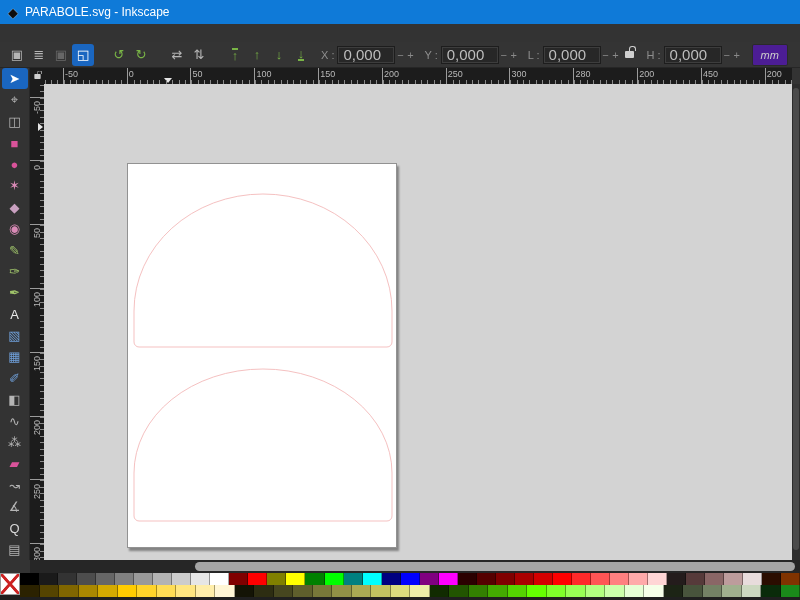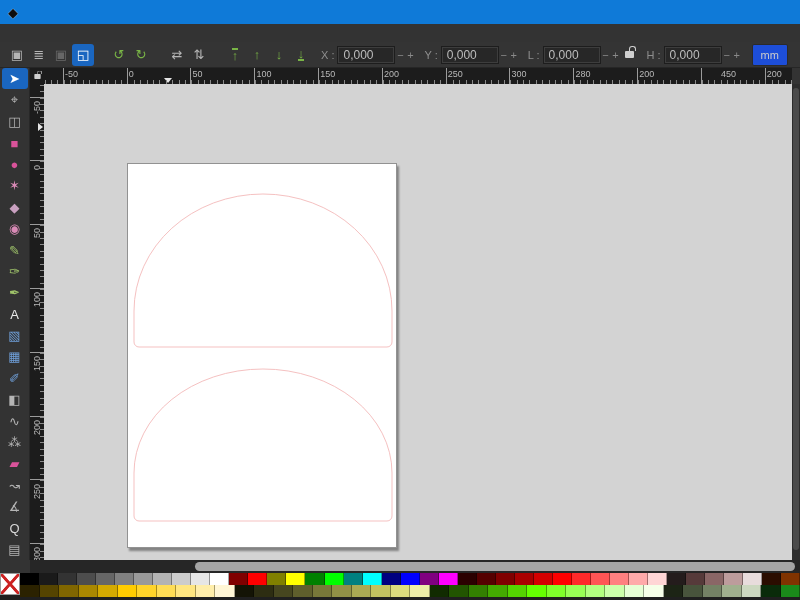--- a/index.html
+++ b/index.html
@@ -27,28 +27,28 @@
         font-size:13px;color:#b5b5b5;border-radius:3px;}
   .cbtn.gap{margin-left:14px;}
   .cbtn.active{background:#1a66c0;color:#ffffff;}
   .cbtn.disabled{opacity:.4;}
   .cbtn.green{color:#79b446;}
   .cbtn .bar-top{border-top:2px solid #79b446;line-height:11px;}
   .cbtn .bar-bottom{border-bottom:2px solid #79b446;line-height:11px;}
   .field-group{display:flex;align-items:center;margin-left:9px;}
   .field-label{font-size:11px;color:#8f8f8f;margin-right:3px;white-space:nowrap;}
   .field-box{width:58px;height:18px;background:#272727;border:1px solid #1d1d1d;
-             box-shadow:inset 0 0 0 1px #3d3d3d;color:#bdbdbd;font-size:12px;
+             box-shadow:inset 0 0 0 1px #3d3d3d;color:#bdbdbd;font-size:15px;
              display:flex;align-items:center;padding-left:5px;box-sizing:border-box;}
   .spin{font-size:11px;color:#8a8a8a;width:10px;text-align:center;}
   .padlock{position:relative;width:9px;height:7px;background:#cfcfcf;border-radius:1px;margin:0 4px;}
   .padlock::before{content:"";position:absolute;left:4px;top:-5px;width:5px;height:4px;
                    border:1.5px solid #cfcfcf;border-bottom:none;border-radius:3px 3px 0 0;}
-  #unit-btn{margin-left:10px;height:20px;padding:0 8px;background:#1d4ed8;border:1px solid #2a2a2a;
-            color:#cccccc;font-size:11px;display:flex;align-items:center;border-radius:2px;}
+  #unit-btn{margin-left:10px;height:20px;padding:0 8px;background:#4c1d95;border:1px solid #2a2a2a;
+            color:#cccccc;font-size:11px;display:flex;align-items:center;border-radius:2px;font-style:italic;}
 
   
   #toolbox{position:absolute;left:0;top:68px;width:30px;height:492px;background:#333333;
            border-right:1px solid #272727;display:flex;flex-direction:column;align-items:center;box-sizing:border-box;}
   .tool{width:26px;height:21px;margin-top:0.4px;display:flex;align-items:center;justify-content:center;
         font-size:13px;color:#b5b5b5;border-radius:3px;}
   .tool.active{background:#1a66c0;color:#ffffff;}
 
   
   #ruler-corner{position:absolute;left:30px;top:68px;width:14px;height:16px;background:#1c1c1c;
@@ -92,20 +92,21 @@
   .swatch{flex:1;border-right:1px solid rgba(0,0,0,.35);box-sizing:border-box;}
   #bottomstrip{position:absolute;left:0;top:597px;width:800px;height:3px;background:#1f1f1f;}
 </style>
 </head>
 <body>
 
 <div id="app">
 
   <div id="titlebar">
     <span id="logo">◆</span>
+    <span id="title">PARABOLE.svg - Inkscape</span>
   </div>
 
 
   <div id="cmdbar">
     <div id="cmd-buttons">
         <div class="cbtn">
           <span>▣</span>
         </div>
         <div class="cbtn">
           <span>≣</span>
@@ -256,21 +257,21 @@
   <span class="hlabel" style="left: 21px;">-50</span>
       <span class="hlabel" style="left: 84.8px;">0</span>
       <span class="hlabel" style="left: 148.6px;">50</span>
       <span class="hlabel" style="left: 212.4px;">100</span>
       <span class="hlabel" style="left: 276.2px;">150</span>
       <span class="hlabel" style="left: 340px;">200</span>
       <span class="hlabel" style="left: 403.8px;">250</span>
       <span class="hlabel" style="left: 467.6px;">300</span>
       <span class="hlabel" style="left: 531.4px;">280</span>
       <span class="hlabel" style="left: 595.2px;">200</span>
-      <span class="hlabel" style="left: 677px;">450</span>
+      <span class="hlabel" style="left: 659px;">450</span>
       <span class="hlabel" style="left: 722.8px;">200</span>
     </div>
 
   <div id="vruler">
     <span id="vmarker"></span>
   <span class="vlabel" style="top: 16.7px;">-50</span>
       <span class="vlabel" style="top: 80.5px;">0</span>
       <span class="vlabel" style="top: 144.3px;">50</span>
       <span class="vlabel" style="top: 208.1px;">100</span>
       <span class="vlabel" style="top: 271.9px;">150</span>

